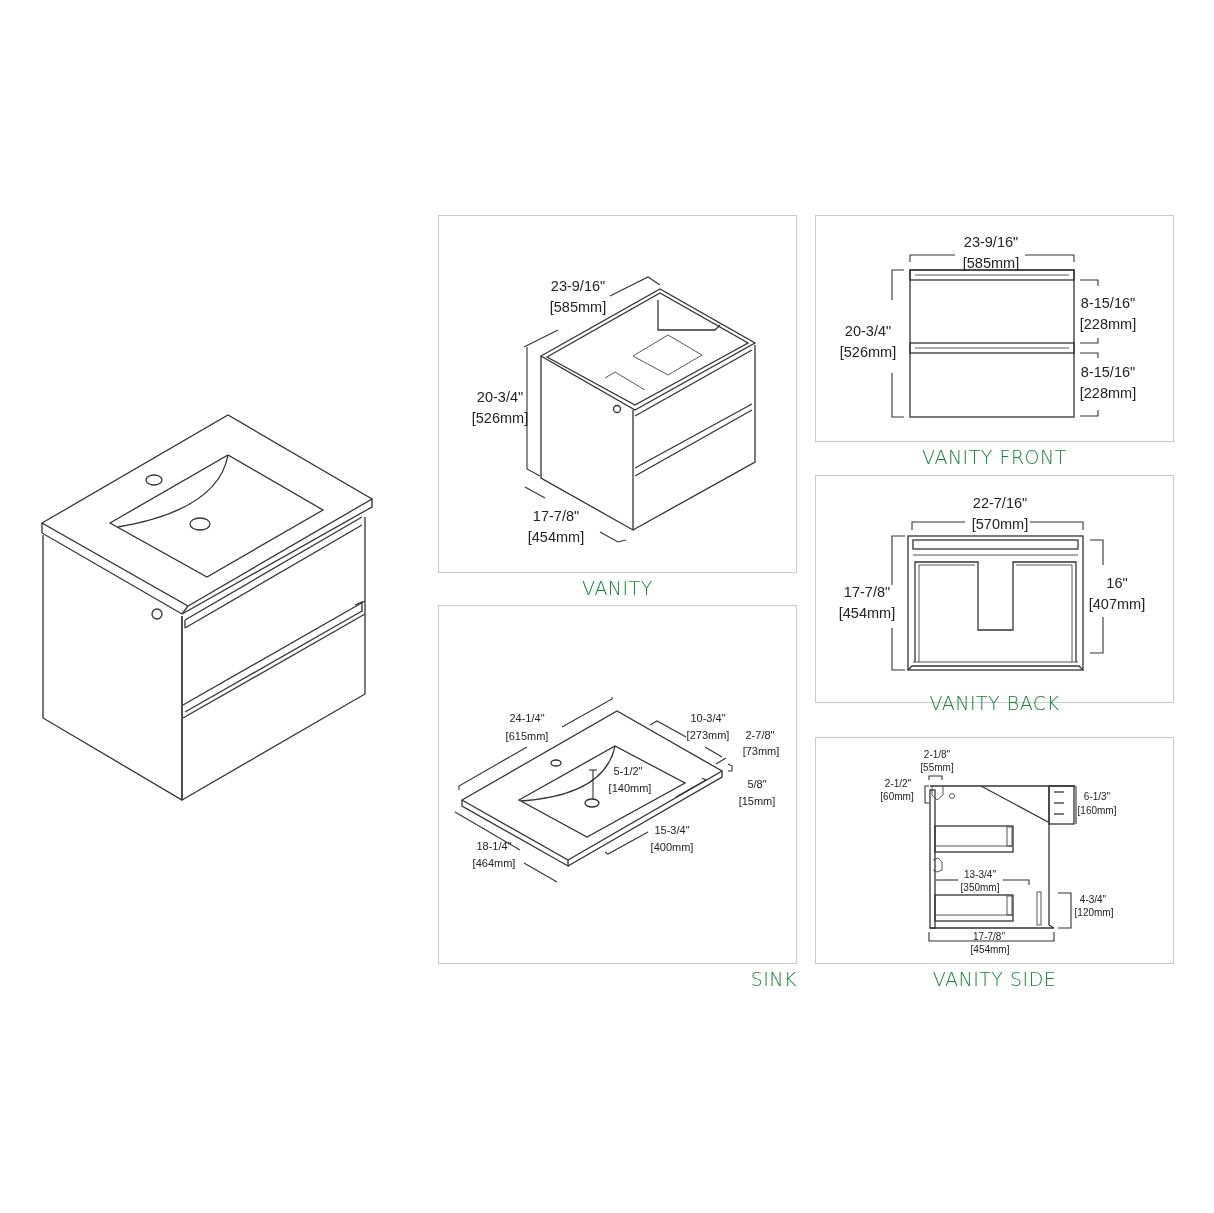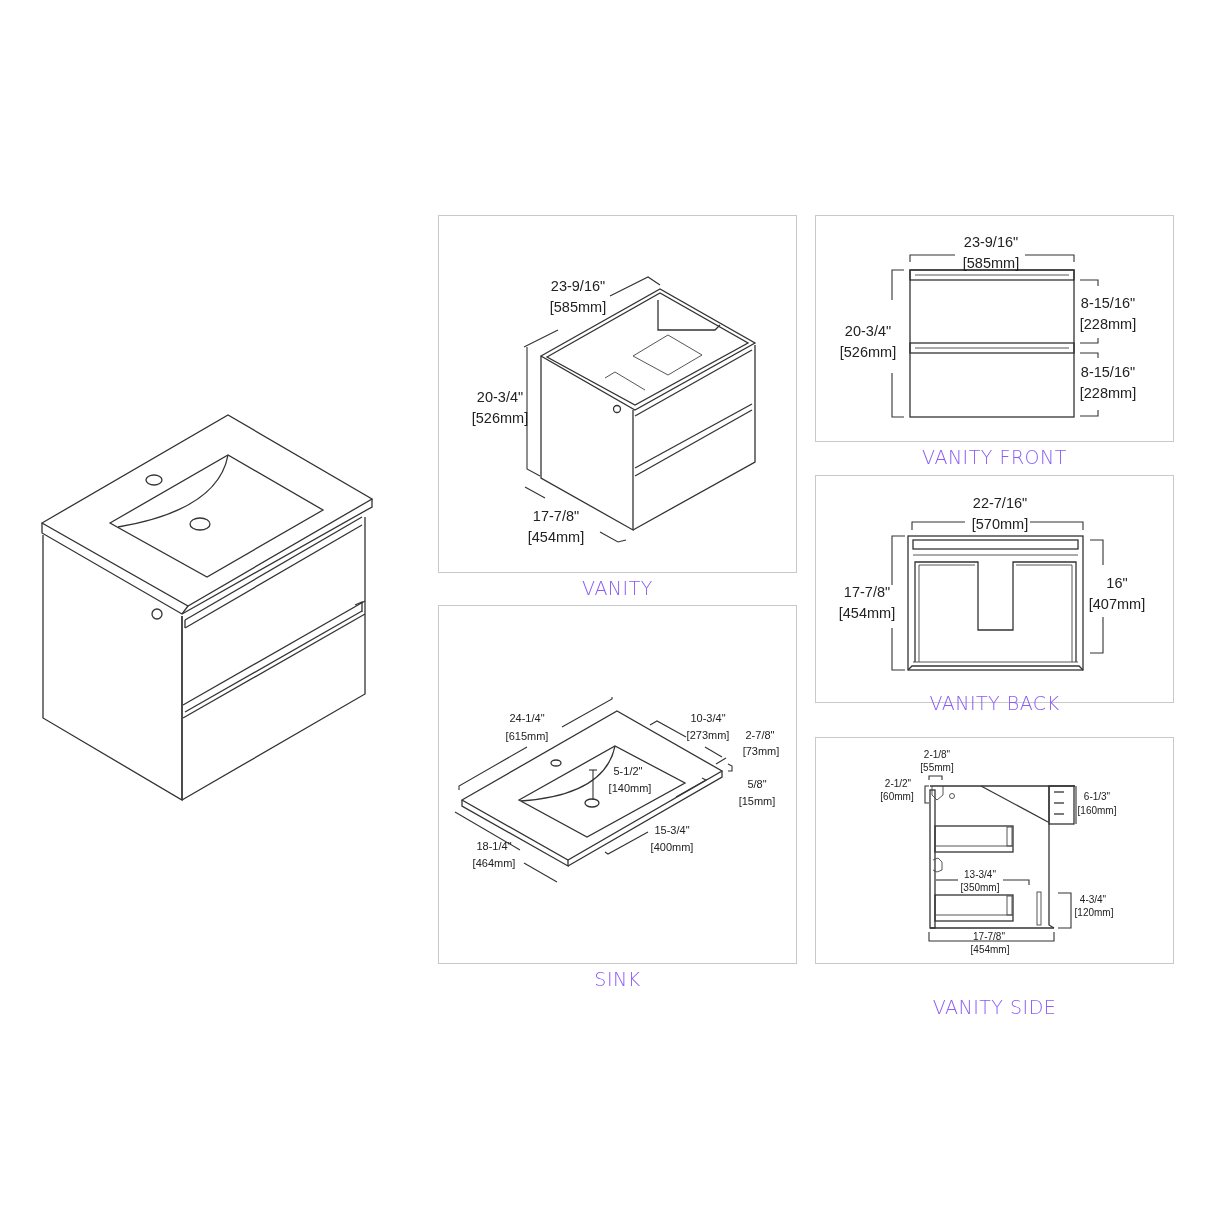--- a/index.html
+++ b/index.html
@@ -1,18 +1,18 @@
 <!DOCTYPE html>
 <html><head>
 <meta charset="utf-8">
 <style>
   html, body { margin:0; padding:0; background:#ffffff; }
   body { width:1214px; height:1213px; position:relative; overflow:hidden; font-family:"Liberation Sans", sans-serif; color:#222; }
   .panel { position:absolute; border:1.5px solid #c9c9c9; background:#fff; box-sizing:border-box; }
-  .caption { position:absolute; text-align:center; font-family:"DejaVu Sans", sans-serif; font-size:19px; letter-spacing:0.5px; color:#8b5cf6; font-weight:300; }
+  .caption { position:absolute; text-align:center; font-family:"DejaVu Sans", sans-serif; font-size:19px; letter-spacing:0.5px; color:#15803d; font-weight:300; }
   svg { position:absolute; left:0; top:0; overflow:visible; }
   .ln { stroke:#333; stroke-width:1.3; fill:none; }
   .lnt { stroke:#444; stroke-width:0.9; fill:none; }
   .dim { stroke:#333; stroke-width:1.1; fill:none; }
   .dt { font-family:"Liberation Sans", sans-serif; fill:#222; text-anchor:middle; }
   .d14 { font-size:14.5px; }
   .d11 { font-size:11px; }
   .d10 { font-size:10px; }
 </style>
 </head>
@@ -154,21 +154,21 @@
   <text class="dt d11" x="761" y="755">[73mm]</text>
   <text class="dt d11" x="628" y="775">5-1/2"</text>
   <text class="dt d11" x="630" y="792">[140mm]</text>
   <text class="dt d11" x="757" y="788">5/8"</text>
   <text class="dt d11" x="757" y="805">[15mm]</text>
   <text class="dt d11" x="672" y="834">15-3/4"</text>
   <text class="dt d11" x="672" y="851">[400mm]</text>
   <text class="dt d11" x="494" y="850">18-1/4"</text>
   <text class="dt d11" x="494" y="867">[464mm]</text>
 </svg>
-<div class="caption" style="left:438px;top:968px;width:359px;">SINK</div>
+<div class="caption" style="left:438px;top:968px;width:359px;text-align:right;">SINK</div>
 
 <div class="panel" style="left:815px;top:737px;width:359px;height:227px;"></div>
 <svg width="1214" height="1213">
 
   <polyline class="ln" points="930,786 1075,786"></polyline>
   <polyline class="ln" points="1049,786 1049,925 1054,928"></polyline>
   <polyline class="ln" points="930,928 1054,928"></polyline>
   <rect class="ln" x="930" y="790" width="5" height="138"></rect>
 
   <polyline class="lnt" points="932,786 932,795 937,800 943,795 943,786"></polyline>
@@ -204,13 +204,13 @@
   <text class="dt d10" x="897" y="800">[60mm]</text>
   <text class="dt d10" x="1097" y="800">6-1/3"</text>
   <text class="dt d10" x="1097" y="814">[160mm]</text>
   <text class="dt d10" x="980" y="878">13-3/4"</text>
   <text class="dt d10" x="980" y="891">[350mm]</text>
   <text class="dt d10" x="1093" y="903">4-3/4"</text>
   <text class="dt d10" x="1094" y="916">[120mm]</text>
   <text class="dt d10" x="989" y="940">17-7/8"</text>
   <text class="dt d10" x="990" y="953">[454mm]</text>
 </svg>
-<div class="caption" style="left:815px;top:996px;width:359px;">VANITY SIDE</div>
+<div class="caption" style="left:815px;top:968px;width:359px;">VANITY SIDE</div>
 
 </body></html>

